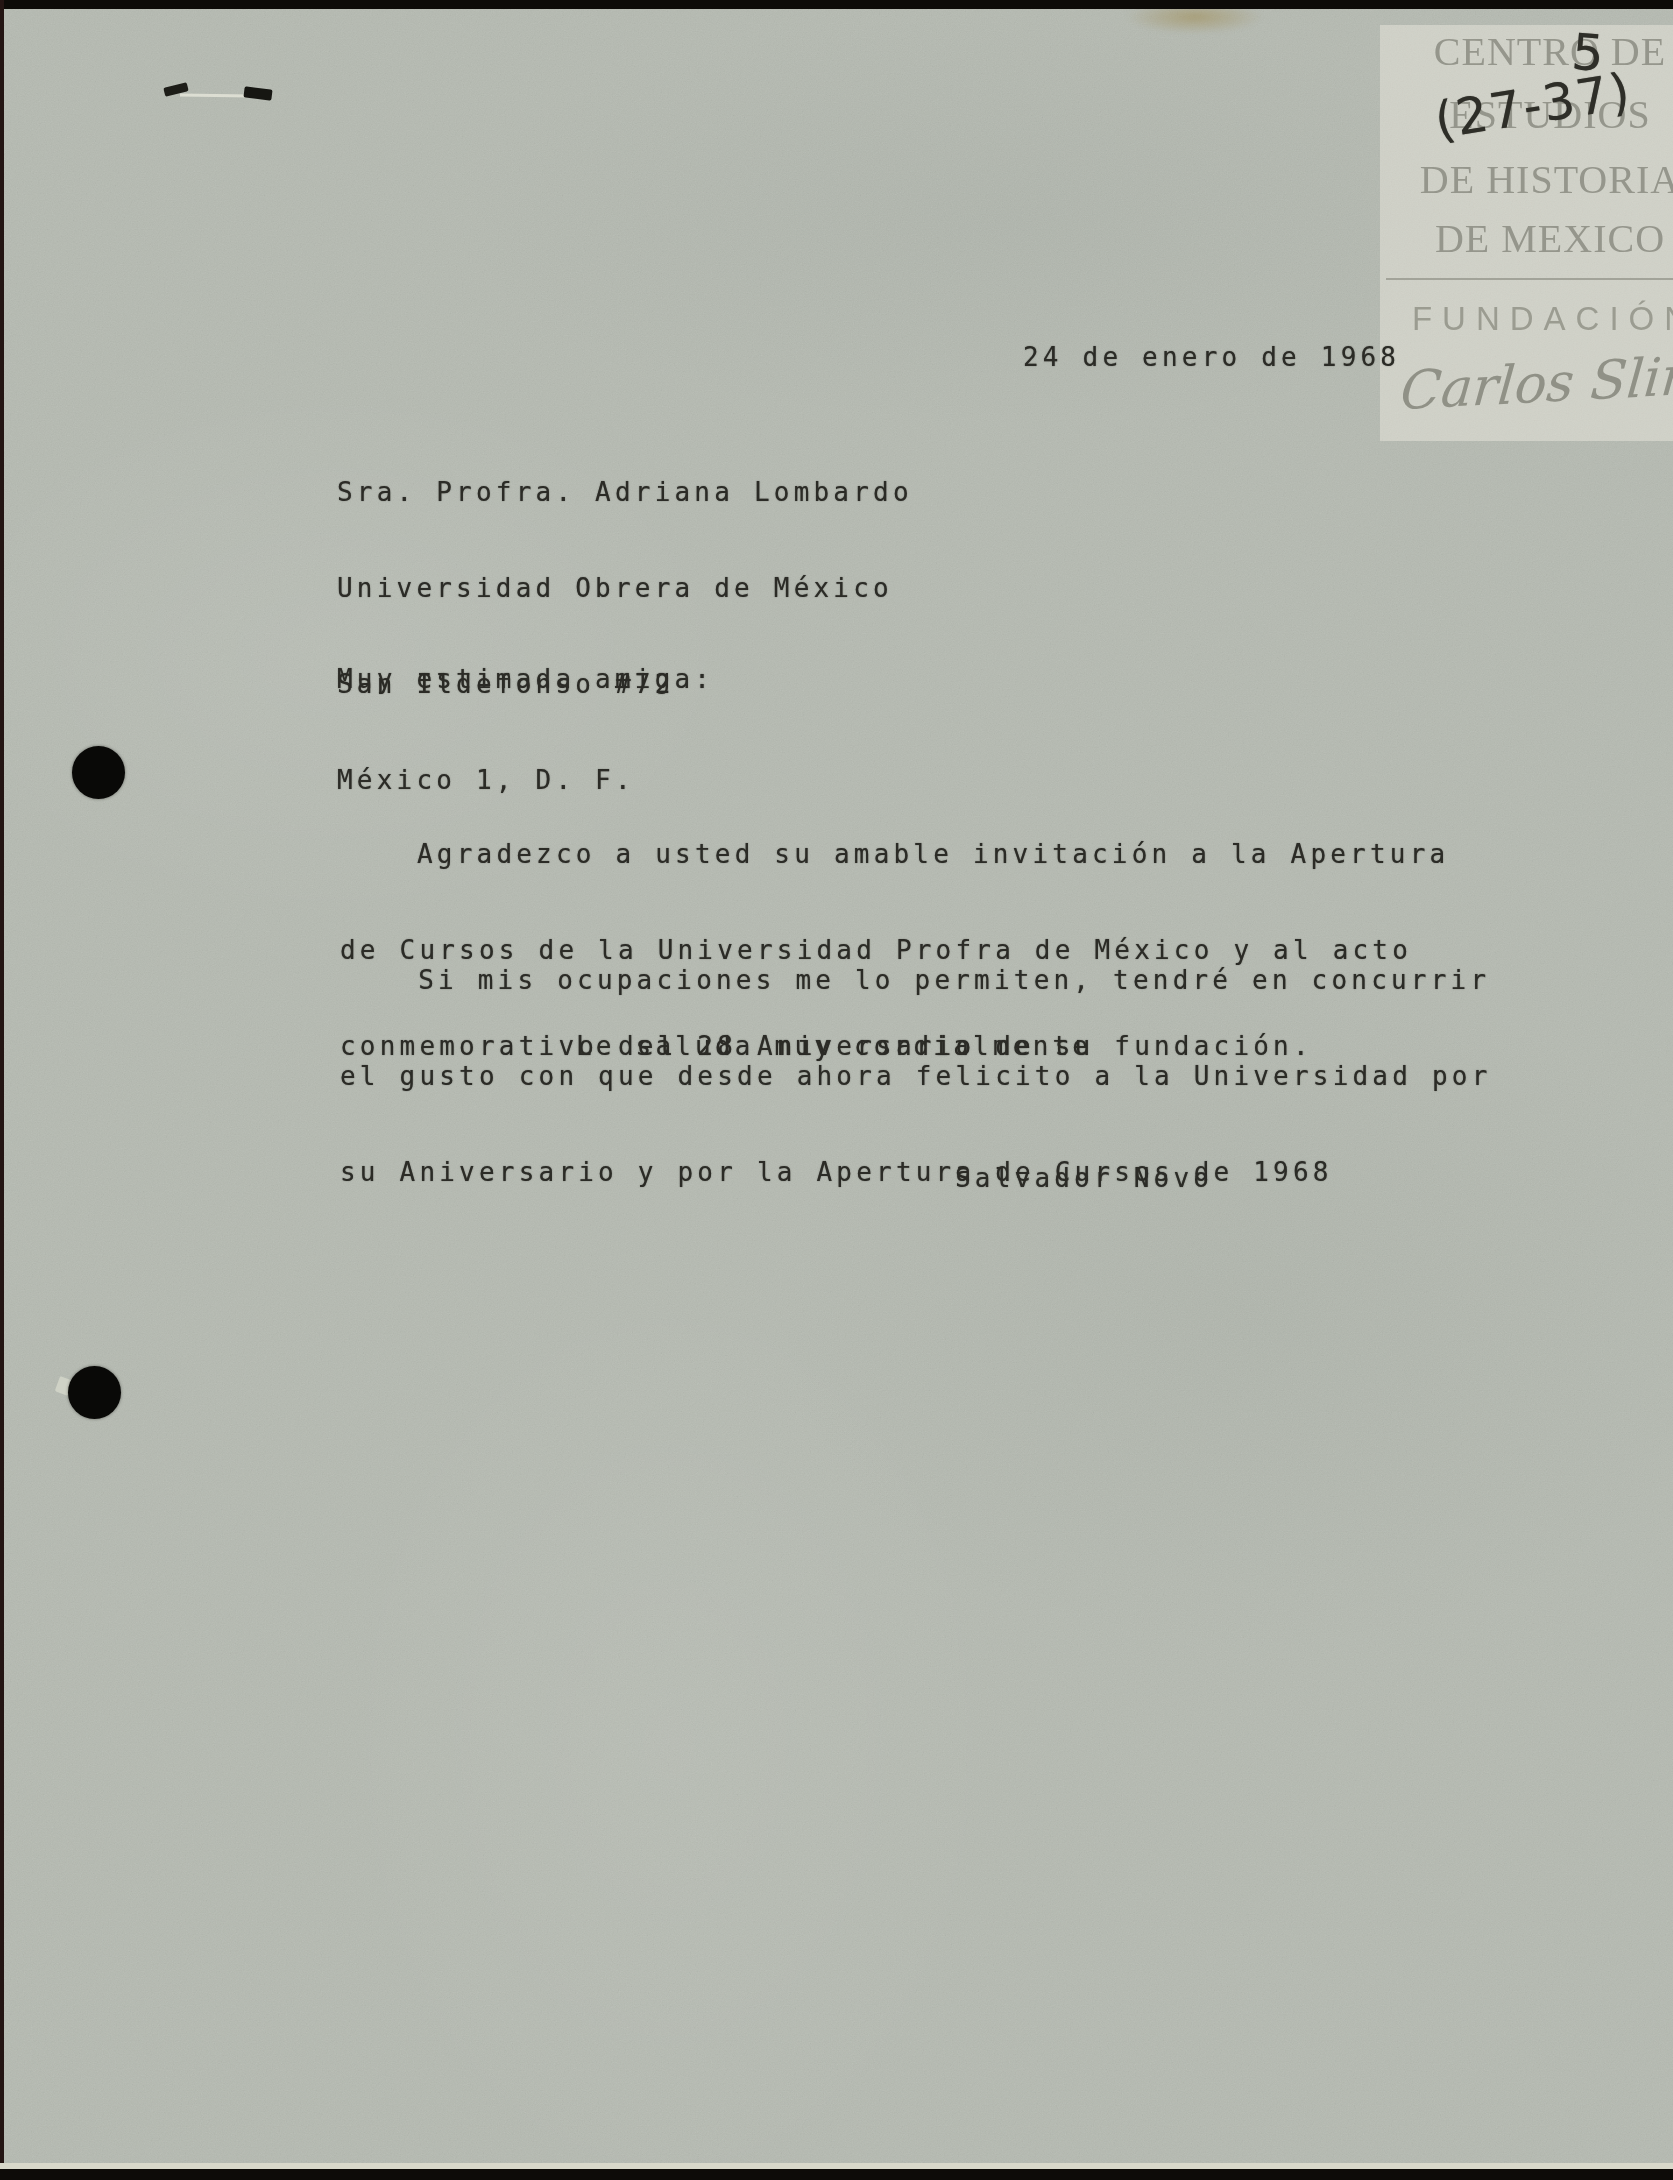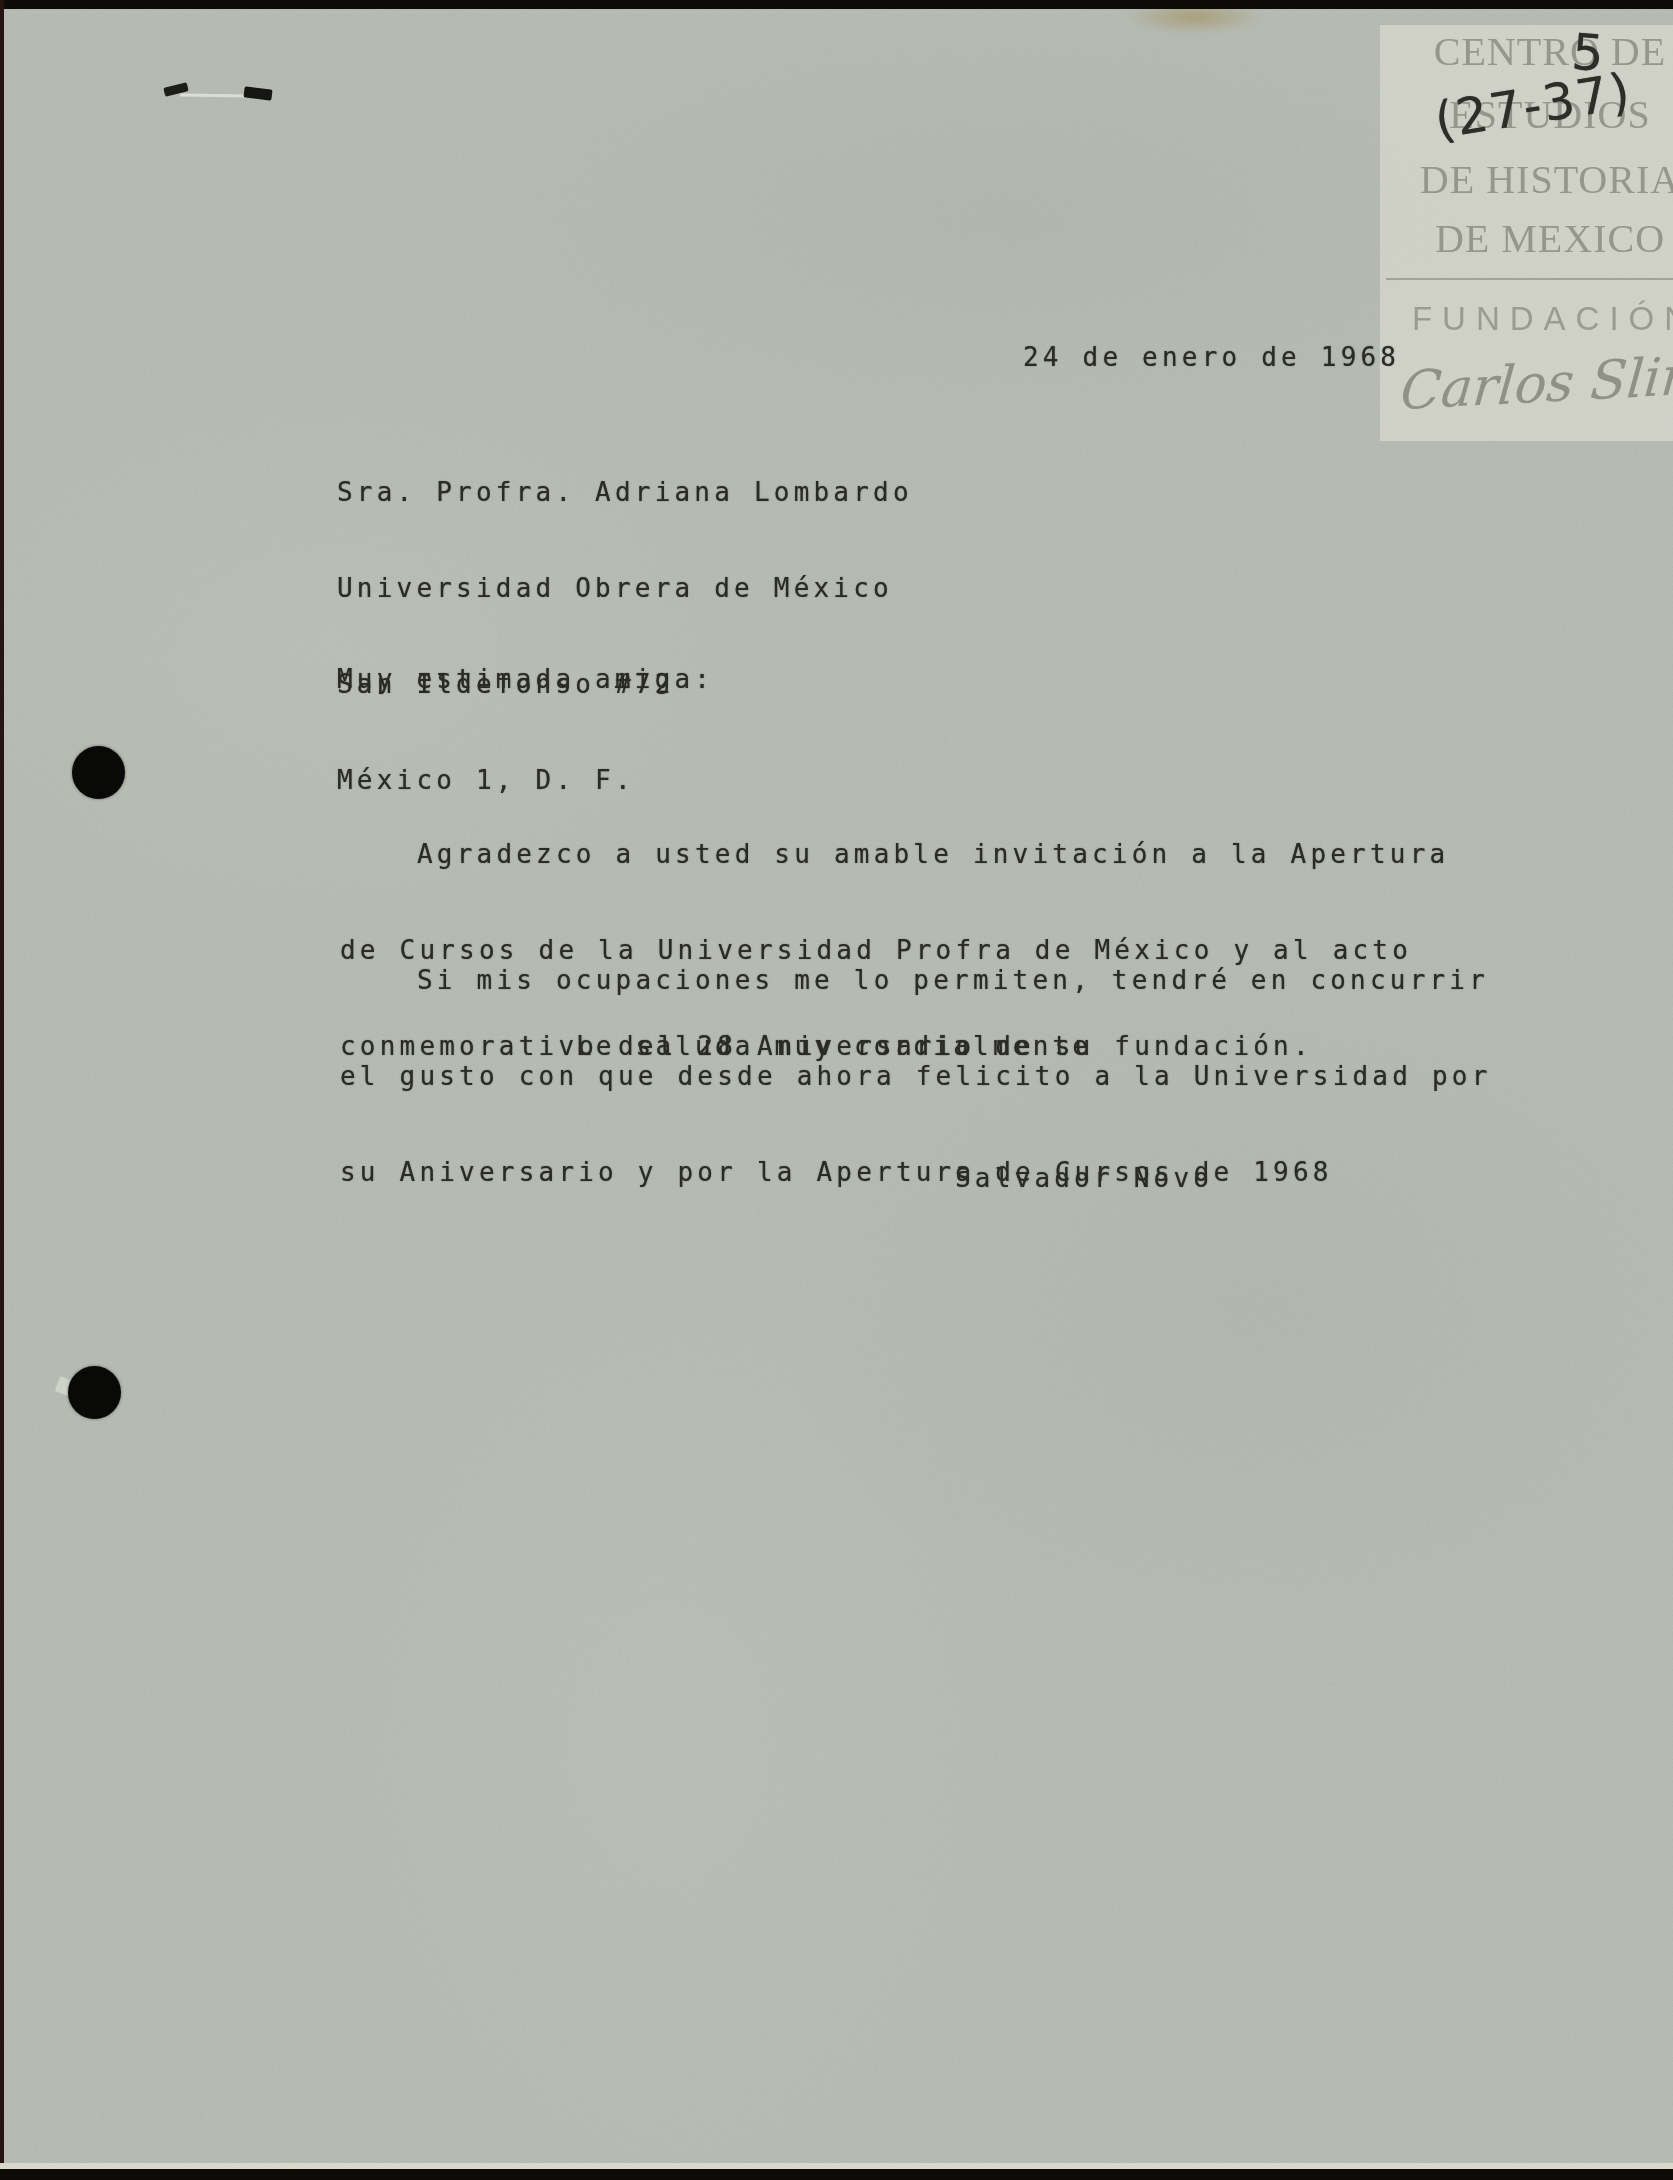--- a/index.html
+++ b/index.html
@@ -27,21 +27,21 @@
   
   .tw{
     position:absolute;
     color:#2b2b26;
     font-size:26px;
     line-height:32px;
     letter-spacing:4.2px;
     white-space:pre;
     text-shadow:0 0 1.2px rgba(43,43,38,0.65);
   }
-  .indent{padding-left:77px;}
+  .indent{padding-left:77px;text-align:center;}
 
   
   .stamp{
     position:absolute;left:1380px;top:0;width:340px;height:416px;
     background:rgba(255,250,237,0.36);
     margin-top:25px;
   }
   .stamp-line{
     position:absolute;left:0;width:100%;
     text-align:center;

